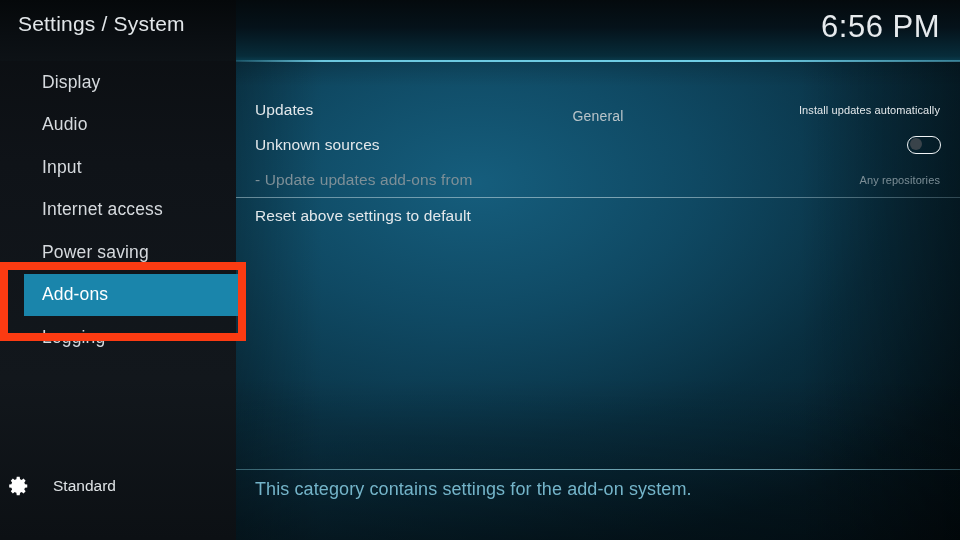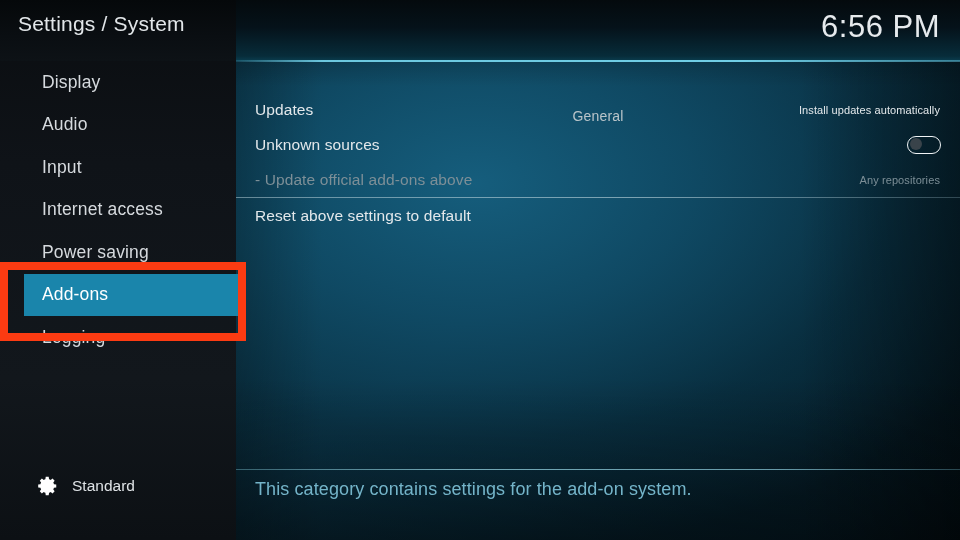--- a/index.html
+++ b/index.html
@@ -43,21 +43,21 @@
     color:#d6dade;
     letter-spacing:.15px;
     white-space:nowrap;
   }
   .nav-item.selected {
     background:#1a85ab;
     color:#ffffff;
   }
   #profile-row {
     position:absolute; left:0; bottom:38px; width:236px;
-    height:32px; display:flex; align-items:center; padding-left:37px;
+    height:32px; display:flex; align-items:center; padding-left:8px;gap:10px;
   }
   #profile-row .gear { width:22px; height:22px; margin-right:13px; flex:0 0 auto; }
   #profile-label { font-size:15.5px; color:#dfe3e6; }
 
   
   #main {
     position:absolute; left:236px; top:0; width:724px; height:540px;
     background:#06131a;
     overflow:hidden;
   }
@@ -229,21 +229,21 @@
 
 
         <div class="row">
           <span class="label">Unknown sources</span>
           <span class="toggle off">
             <span class="knob"></span>
           </span>
         </div>
 
         <div class="row disabled">
-          <span class="label">- Update official add-ons above</span>
+          <span class="label">- Update updates add-ons from</span>
           <span class="value">Any repositories</span>
         </div>
 
         <div class="sep"></div>
 
         <div class="row">
           <span class="label">Reset above settings to default</span>
         </div>
 
       </div>

